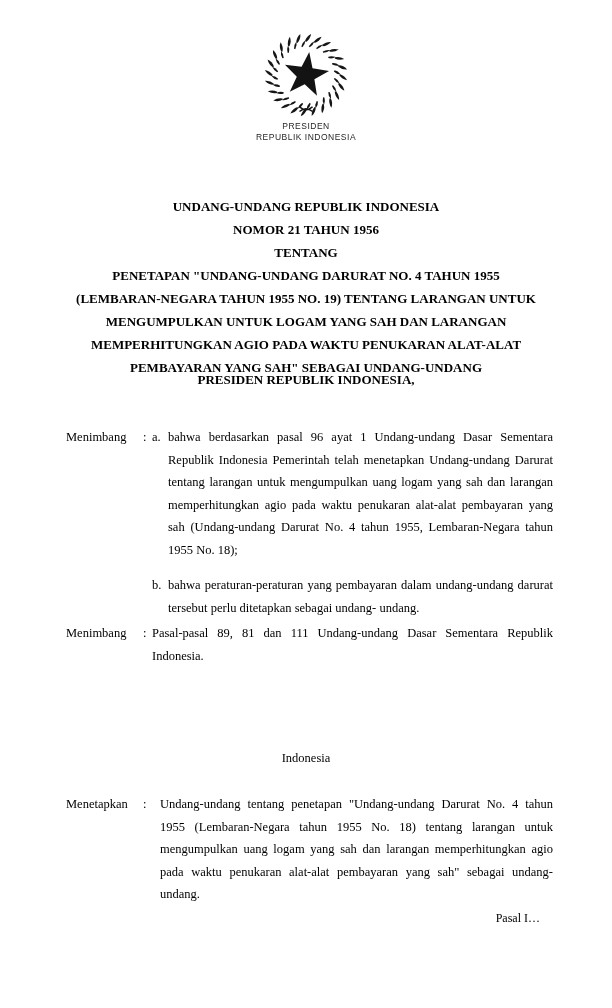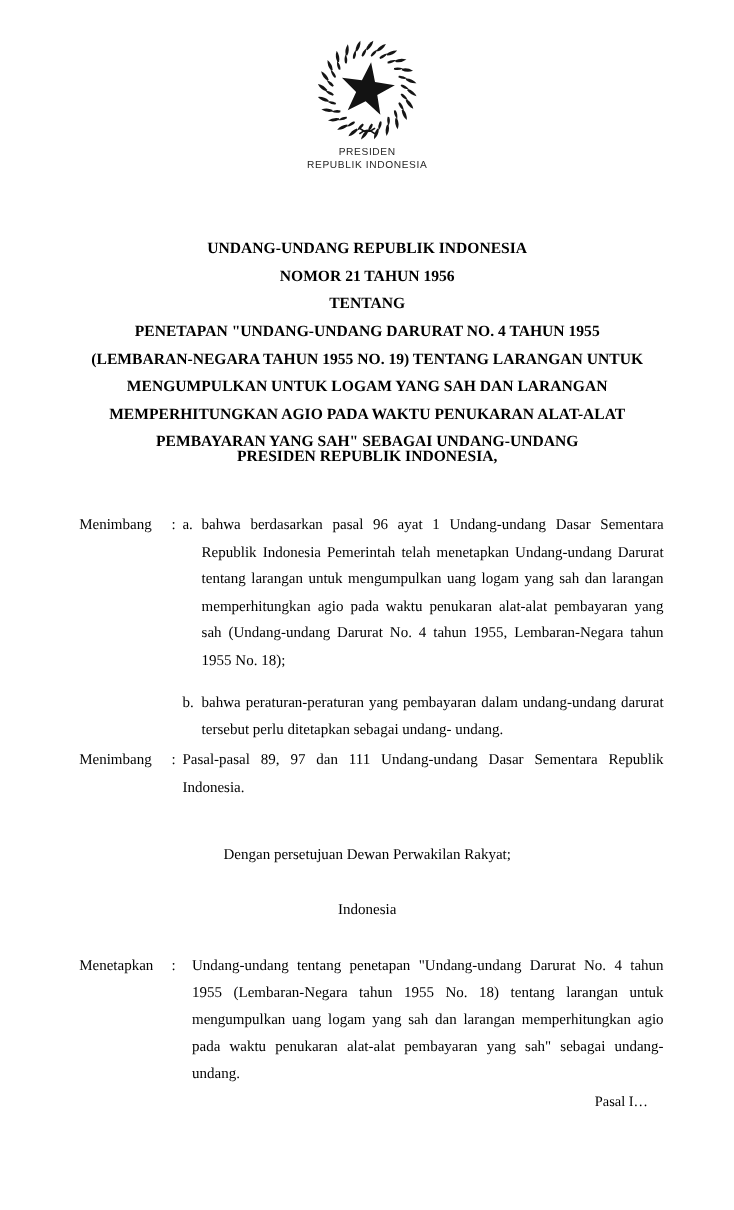--- a/index.html
+++ b/index.html
@@ -155,25 +155,24 @@
           <div class="item-text">bahwa peraturan-peraturan yang pembayaran dalam undang-undang darurat tersebut perlu ditetapkan sebagai undang- undang.</div>
         </div>
       </div>
     </div>
   </div>
 
   <div class="sec" id="mengingat">
     <div class="sec-row">
       <div class="sec-label">Menimbang</div>
       <div class="sec-colon">:</div>
-      <div class="sec-body just">Pasal-pasal 89, 97 dan 111 Undang-undang Dasar Sementara Republik Indonesia.</div>
+      <div class="sec-body just">Pasal-pasal 89, 81 dan 111 Undang-undang Dasar Sementara Republik Indonesia.</div>
     </div>
   </div>
 
-  <div class="center-line" id="agreement">Dengan persetujuan Dewan Perwakilan Rakyat;</div>
 
   <div class="center-line" id="memutuskan">Indonesia</div>
 
   <div class="sec" id="menetapkan">
     <div class="sec-row">
       <div class="sec-label">Menetapkan</div>
       <div class="sec-colon">:</div>
       <div class="sec-body just">Undang-undang tentang penetapan "Undang-undang Darurat No. 4 tahun 1955 (Lembaran-Negara tahun 1955 No. 18) tentang larangan untuk mengumpulkan uang logam yang sah dan larangan memperhitungkan agio pada waktu penukaran alat-alat pembayaran yang sah" sebagai undang-undang.</div>
     </div>
   </div>

